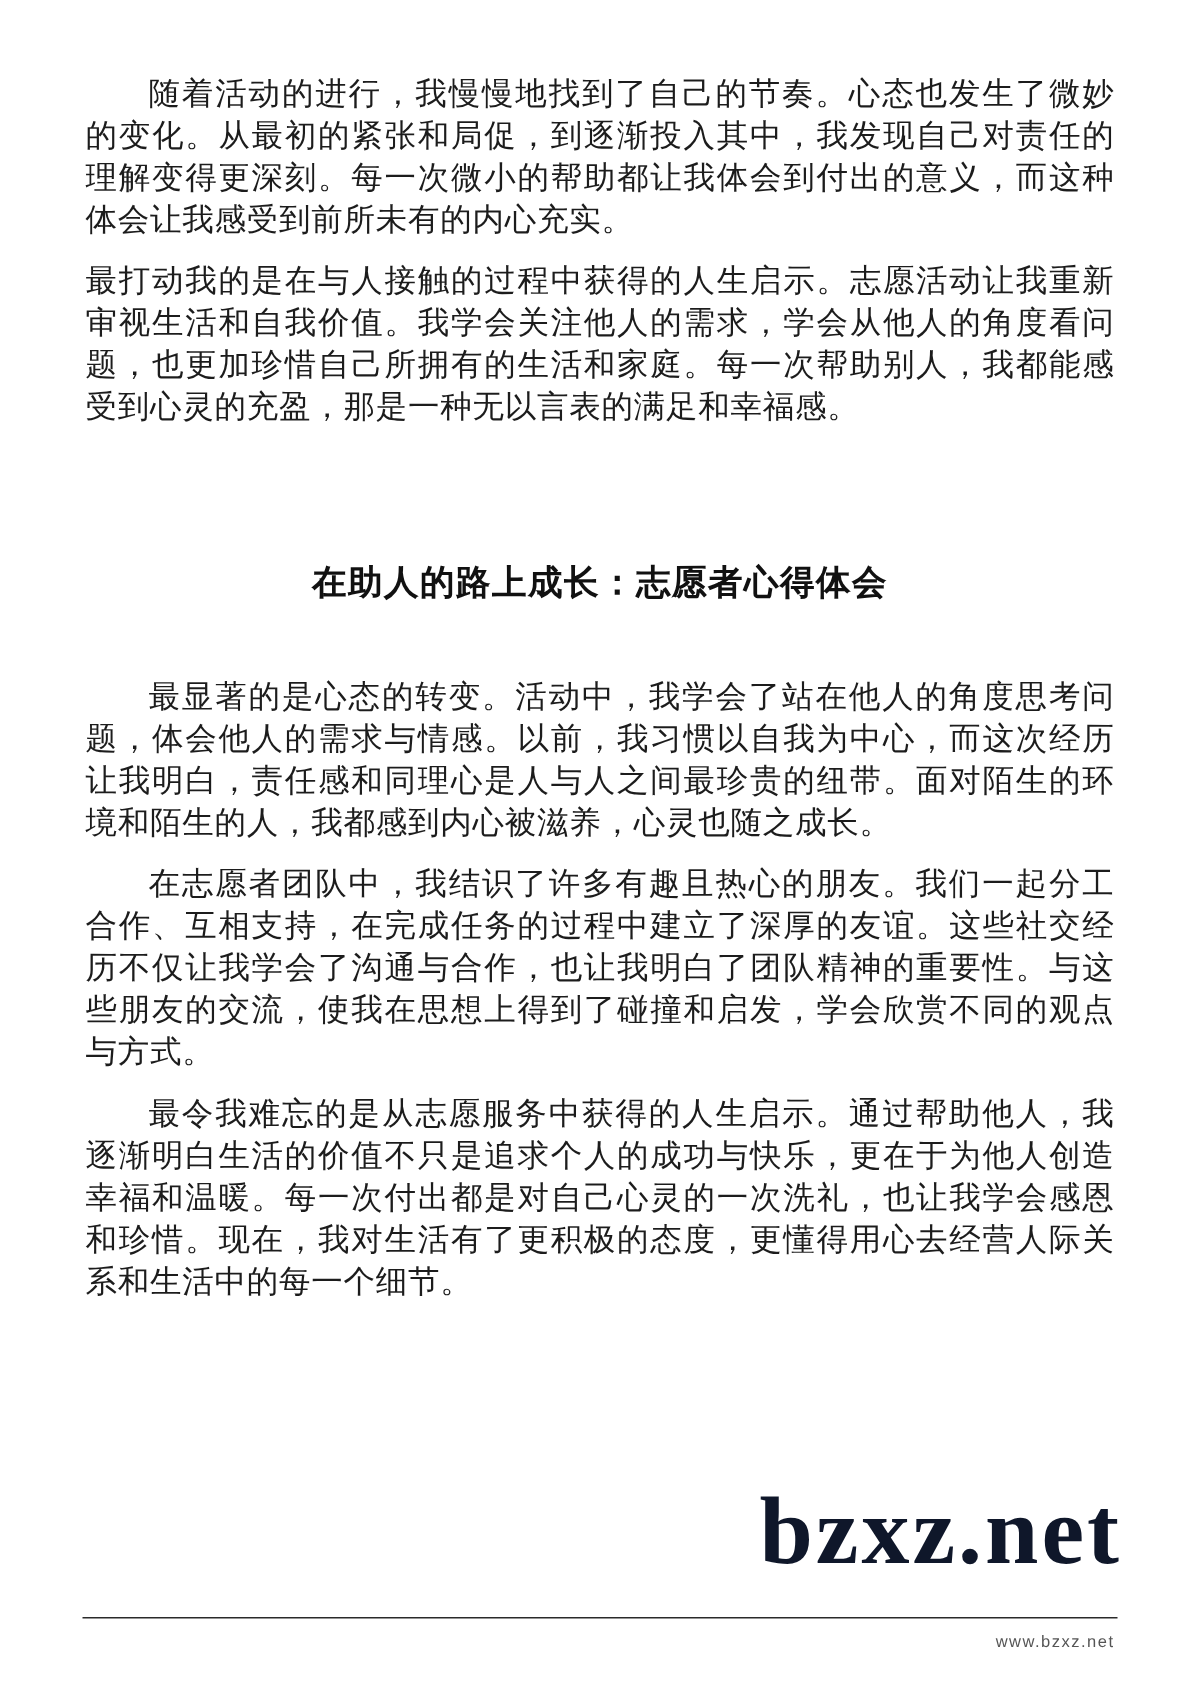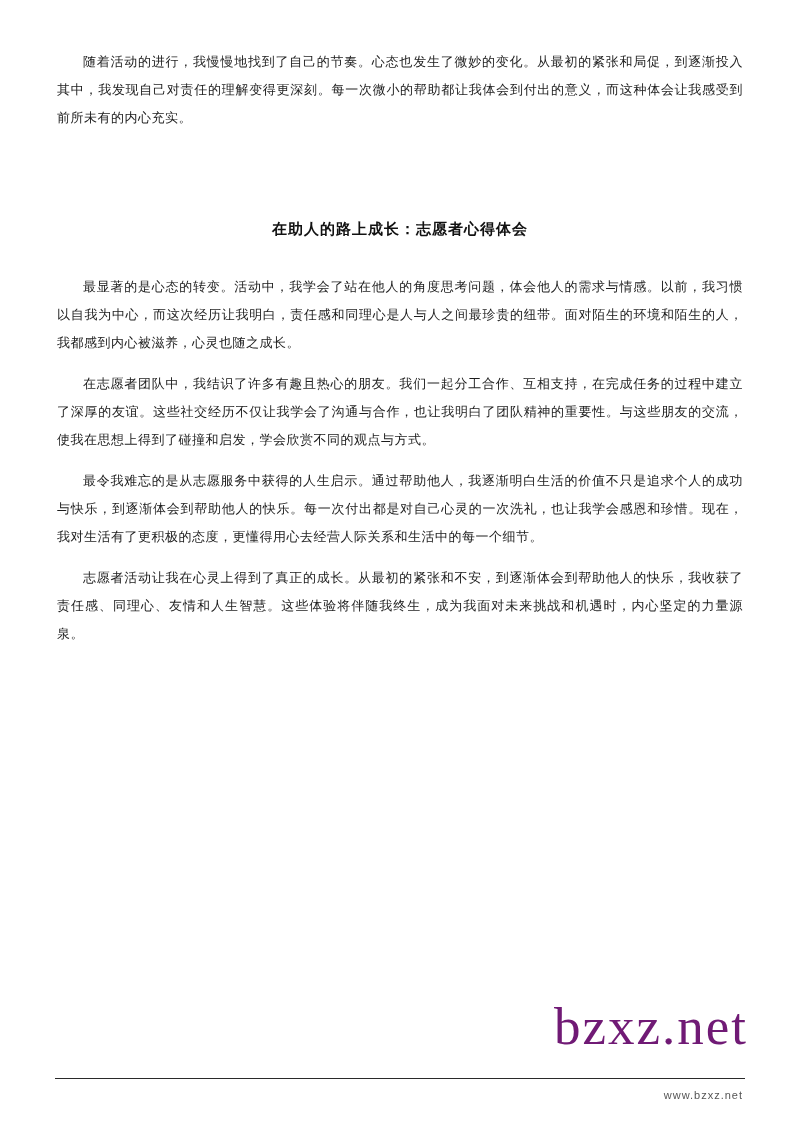--- a/index.html
+++ b/index.html
@@ -17,47 +17,47 @@
     color: #1c1c1c;
   }
   .content {
     position: absolute;
     left: 57px;
     right: 57px;
     top: 48px;
   }
   .content p {
     margin: 0 0 13px 0;
-    font-size: 13px;
+    font-size: 21px;
     line-height: 28px;
     text-align: justify;
     text-justify: inter-ideograph;
     letter-spacing: 0.5px;
   }
   .content p.indent {
     text-indent: 2em;
   }
   .essay-title {
-    margin: 88px 0 34px 0;
+    margin: 88px 0 46px 0;
     text-align: center;
     font-family: "Liberation Sans", "DejaVu Sans", sans-serif;
     font-weight: bold;
-    font-size: 15px;
+    font-size: 23px;
     letter-spacing: 1px;
     color: #111111;
   }
   .watermark {
     position: absolute;
     right: 52px;
     bottom: 78px;
     font-family: "Liberation Serif", "DejaVu Serif", serif;
-    font-weight: normal;
-    font-size: 53px;
+    font-weight: bold;
+    font-size: 64px;
     line-height: 1;
-    color: #701a75;
+    color: #0f172a;
     letter-spacing: 2px;
     user-select: none;
   }
   .footer-rule {
     position: absolute;
     left: 55px;
     right: 55px;
     bottom: 52px;
     border: 0;
     border-top: 1px solid #2a2a2a;
@@ -73,27 +73,27 @@
     letter-spacing: 1px;
   }
 </style>
 </head>
 <body>
 
 <div class="page">
   <div class="content">
 
     <p class="indent">随着活动的进行，我慢慢地找到了自己的节奏。心态也发生了微妙的变化。从最初的紧张和局促，到逐渐投入其中，我发现自己对责任的理解变得更深刻。每一次微小的帮助都让我体会到付出的意义，而这种体会让我感受到前所未有的内心充实。</p>
+    <p>最打动我的是在与人接触的过程中获得的人生启示。志愿活动让我重新审视生活和自我价值。我学会关注他人的需求，学会从他人的角度看问题，也更加珍惜自己所拥有的生活和家庭。每一次帮助别人，我都能感受到心灵的充盈，那是一种无以言表的满足和幸福感。</p>
 
     <h1 class="essay-title">在助人的路上成长：志愿者心得体会</h1>
 
     <p class="indent">最显著的是心态的转变。活动中，我学会了站在他人的角度思考问题，体会他人的需求与情感。以前，我习惯以自我为中心，而这次经历让我明白，责任感和同理心是人与人之间最珍贵的纽带。面对陌生的环境和陌生的人，我都感到内心被滋养，心灵也随之成长。</p>
     <p class="indent">在志愿者团队中，我结识了许多有趣且热心的朋友。我们一起分工合作、互相支持，在完成任务的过程中建立了深厚的友谊。这些社交经历不仅让我学会了沟通与合作，也让我明白了团队精神的重要性。与这些朋友的交流，使我在思想上得到了碰撞和启发，学会欣赏不同的观点与方式。</p>
-    <p class="indent">最令我难忘的是从志愿服务中获得的人生启示。通过帮助他人，我逐渐明白生活的价值不只是追求个人的成功与快乐，到逐渐体会到帮助他人的快乐。每一次付出都是对自己心灵的一次洗礼，也让我学会感恩和珍惜。现在，我对生活有了更积极的态度，更懂得用心去经营人际关系和生活中的每一个细节。</p>
-    <p class="indent">志愿者活动让我在心灵上得到了真正的成长。从最初的紧张和不安，到逐渐体会到帮助他人的快乐，我收获了责任感、同理心、友情和人生智慧。这些体验将伴随我终生，成为我面对未来挑战和机遇时，内心坚定的力量源泉。</p>
+    <p class="indent">最令我难忘的是从志愿服务中获得的人生启示。通过帮助他人，我逐渐明白生活的价值不只是追求个人的成功与快乐，更在于为他人创造幸福和温暖。每一次付出都是对自己心灵的一次洗礼，也让我学会感恩和珍惜。现在，我对生活有了更积极的态度，更懂得用心去经营人际关系和生活中的每一个细节。</p>
 
   </div>
 
   <div class="watermark">bzxz.net</div>
 
   <hr class="footer-rule">
   <div class="footer-url">www.bzxz.net</div>
 </div>
 
 </body></html>

